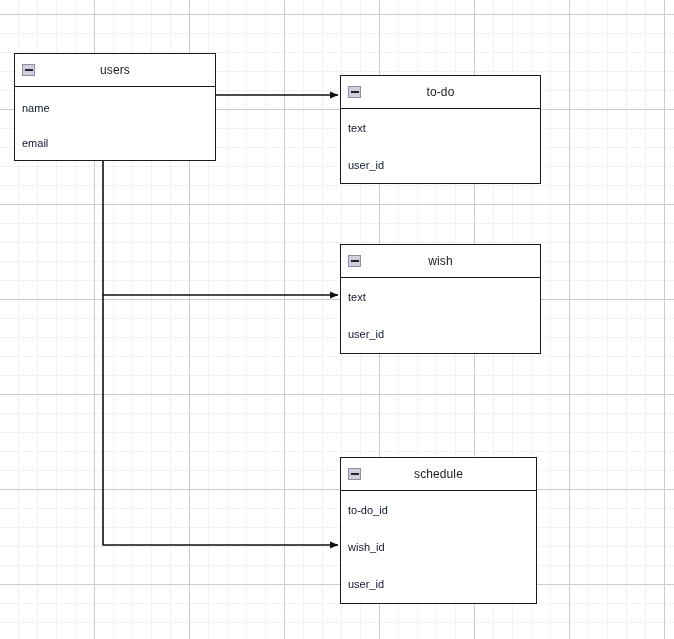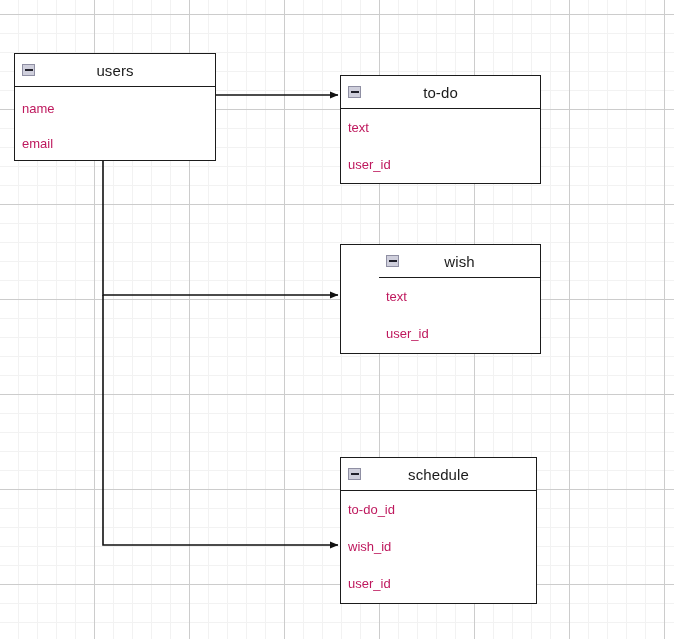--- a/index.html
+++ b/index.html
@@ -53,21 +53,21 @@
     position: relative;
     box-sizing: border-box;
     height: 33px;
     border-bottom: 1.6px solid #1b1b1b;
     display: flex;
     align-items: center;
     justify-content: center;
     background: #ffffff;
   }
   .entity-title {
-    font-size: 15px;
+    font-size: 12px;
     color: #1b1b1b;
     line-height: 1;
     letter-spacing: 0.1px;
   }
   .collapse-icon {
     position: absolute;
     left: 7px;
     top: 50%;
     transform: translateY(-50%);
     width: 13px;
@@ -87,27 +87,27 @@
   }
   .entity-body {
     padding: 0;
   }
   .field {
     box-sizing: border-box;
     height: 37px;
     display: flex;
     align-items: center;
     padding-left: 7px;
-    font-size: 13px;
-    color: #be185d;
+    font-size: 11px;
+    color: #0f172a;
   }
   
   #ent-users     { left: 14px;  top: 53px;  width: 202px; height: 108px; }
   #ent-todo      { left: 340px; top: 75px;  width: 201px; height: 109px; }
-  #ent-wish      { left: 340px; top: 244px; width: 201px; height: 110px; padding-left: 38px; }
+  #ent-wish      { left: 340px; top: 244px; width: 201px; height: 110px; }
   #ent-schedule  { left: 340px; top: 457px; width: 197px; height: 147px; }
   #ent-users  .entity-body .field { height: 36px; }
   #ent-users  .entity-body .field:first-child { padding-top: 4px; height: 38px; }
 </style>
 </head>
 <body>
 
 <div id="canvas">
 
   <svg class="edges" viewBox="0 0 674 639" width="674" height="639">

